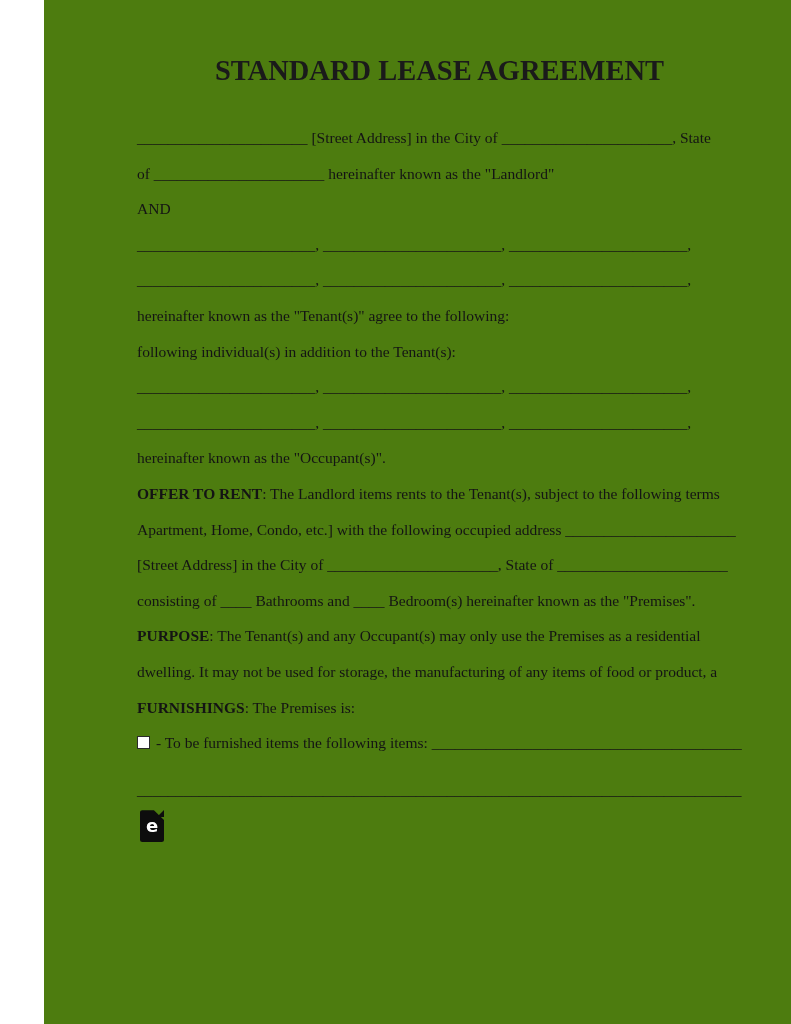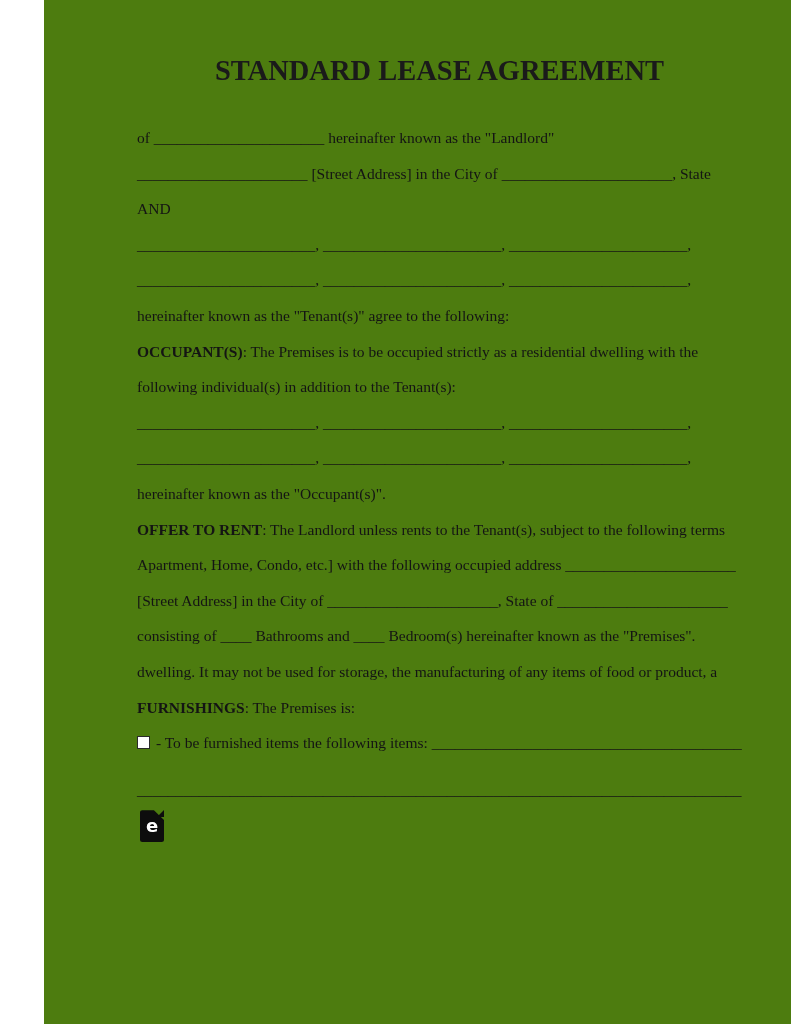--- a/index.html
+++ b/index.html
@@ -86,38 +86,38 @@
     line-height: 24px;
   }
 </style>
 </head>
 <body>
 
 <div class="page">
 
   <h1 class="doc-title">STANDARD LEASE AGREEMENT</h1>
 
+  <div class="line">______________________ [Street Address] in the City of ______________________, State</div>
   <div class="line">of ______________________ hereinafter known as the "Landlord"</div>
-  <div class="line">______________________ [Street Address] in the City of ______________________, State</div>
   <div class="line">AND</div>
   <div class="line">_______________________, _______________________, _______________________,</div>
   <div class="line">_______________________, _______________________, _______________________,</div>
   <div class="line">hereinafter known as the "Tenant(s)" agree to the following:</div>
 
-  <div class="line"><strong>OCCUPANT(S)</strong><span>: The Premises is to be occupied strictly as a residential dwelling with the</span></div>
   <div class="line">following individual(s) in addition to the Tenant(s):</div>
   <div class="line">_______________________, _______________________, _______________________,</div>
   <div class="line">_______________________, _______________________, _______________________,</div>
   <div class="line">hereinafter known as the "Occupant(s)".</div>
 
-  <div class="line"><strong>OFFER TO RENT</strong><span>: The Landlord unless rents to the Tenant(s), subject to the following terms</span></div>
+  <div class="line"><strong>OFFER TO RENT</strong><span>: The Landlord items rents to the Tenant(s), subject to the following terms</span></div>
   <div class="line">Apartment, Home, Condo, etc.] with the following occupied address ______________________</div>
   <div class="line">[Street Address] in the City of ______________________, State of ______________________</div>
   <div class="line">consisting of ____ Bathrooms and ____ Bedroom(s) hereinafter known as the "Premises".</div>
 
+  <div class="line"><strong>PURPOSE</strong><span>: The Tenant(s) and any Occupant(s) may only use the Premises as a residential</span></div>
   <div class="line">dwelling. It may not be used for storage, the manufacturing of any items of food or product, a</div>
 
   <div class="line"><strong>FURNISHINGS</strong><span>: The Premises is:</span></div>
   <div class="line"><span class="checkbox"></span><span> - To be furnished items the following items: ________________________________________</span></div>
   <div class="line rule-line">______________________________________________________________________________</div>
 
   <div class="footer">
     <div class="eforms-logo">
       <span class="logo-body"></span>
       <span class="logo-fold"></span>

